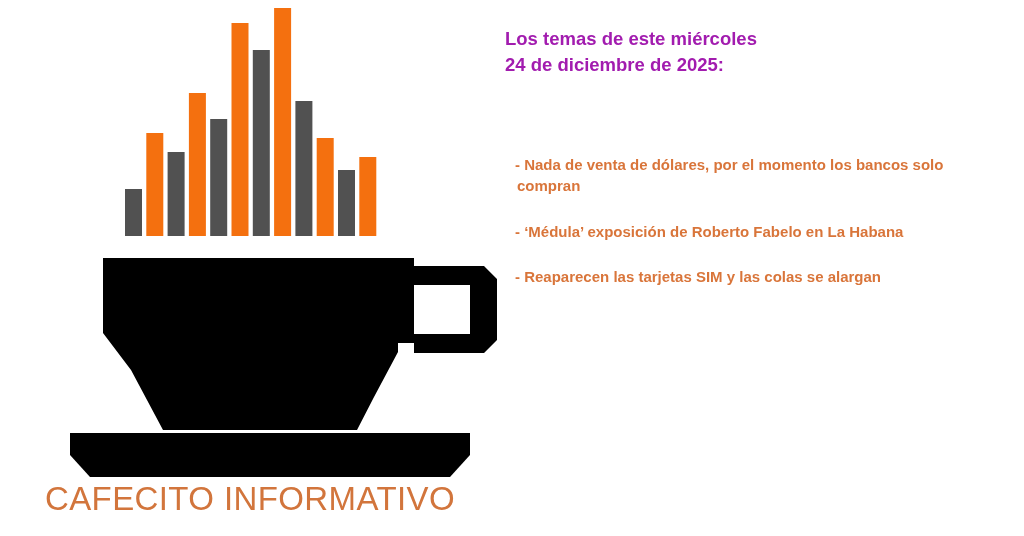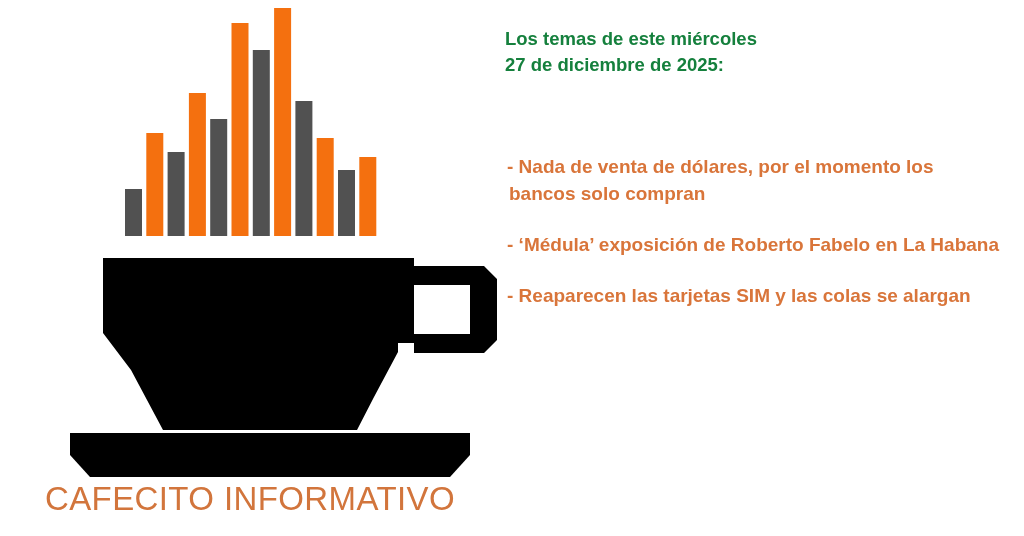--- a/index.html
+++ b/index.html
@@ -51,39 +51,39 @@
     left: 505px;
     top: 26px;
     width: 500px;
     height: 480px;
   }
   .headline {
     font-family: "Liberation Sans", sans-serif;
     font-size: 18.5px;
     font-weight: bold;
     line-height: 1.42;
-    color: #15803d;
+    color: #a21caf;
     margin: 0;
   }
   #bullet-list {
     list-style: none;
     margin: 0;
     padding: 0;
     position: absolute;
     top: 128px;
     left: 0;
     width: 500px;
   }
   .bullet-item {
     font-family: "Liberation Sans", sans-serif;
-    font-size: 19px;
+    font-size: 15px;
     font-weight: bold;
     line-height: 1.42;
     color: #d9753a;
-    margin: 0 0 24px 4px;
+    margin: 0 0 24px 12px;
     text-indent: -2px;
   }
   .bullet-item:last-child { margin-bottom: 0; }
 </style>
 </head>
 <body>
 
 <div id="canvas">
 
   <div id="logo-block">
@@ -112,21 +112,21 @@
       <path id="saucer" d="M70,433 L470,433 L470,455 L450,477 L90,477 L70,455 Z" fill="#000000"></path>
     </svg>
 
     <div id="brand-caption">CAFECITO INFORMATIVO</div>
   </div>
 
   <div id="text-block">
 
     <div class="headline">
       <div>Los temas de este miércoles</div>
-      <div>27 de diciembre de 2025:</div>
+      <div>24 de diciembre de 2025:</div>
     </div>
 
     <ul id="bullet-list">
         <li class="bullet-item">- Nada de venta de dólares, por el momento los bancos solo compran</li>
         <li class="bullet-item">- ‘Médula’ exposición de Roberto Fabelo en La Habana</li>
         <li class="bullet-item">- Reaparecen las tarjetas SIM y las colas se alargan</li>
       </ul>
   </div>
 
 </div>

